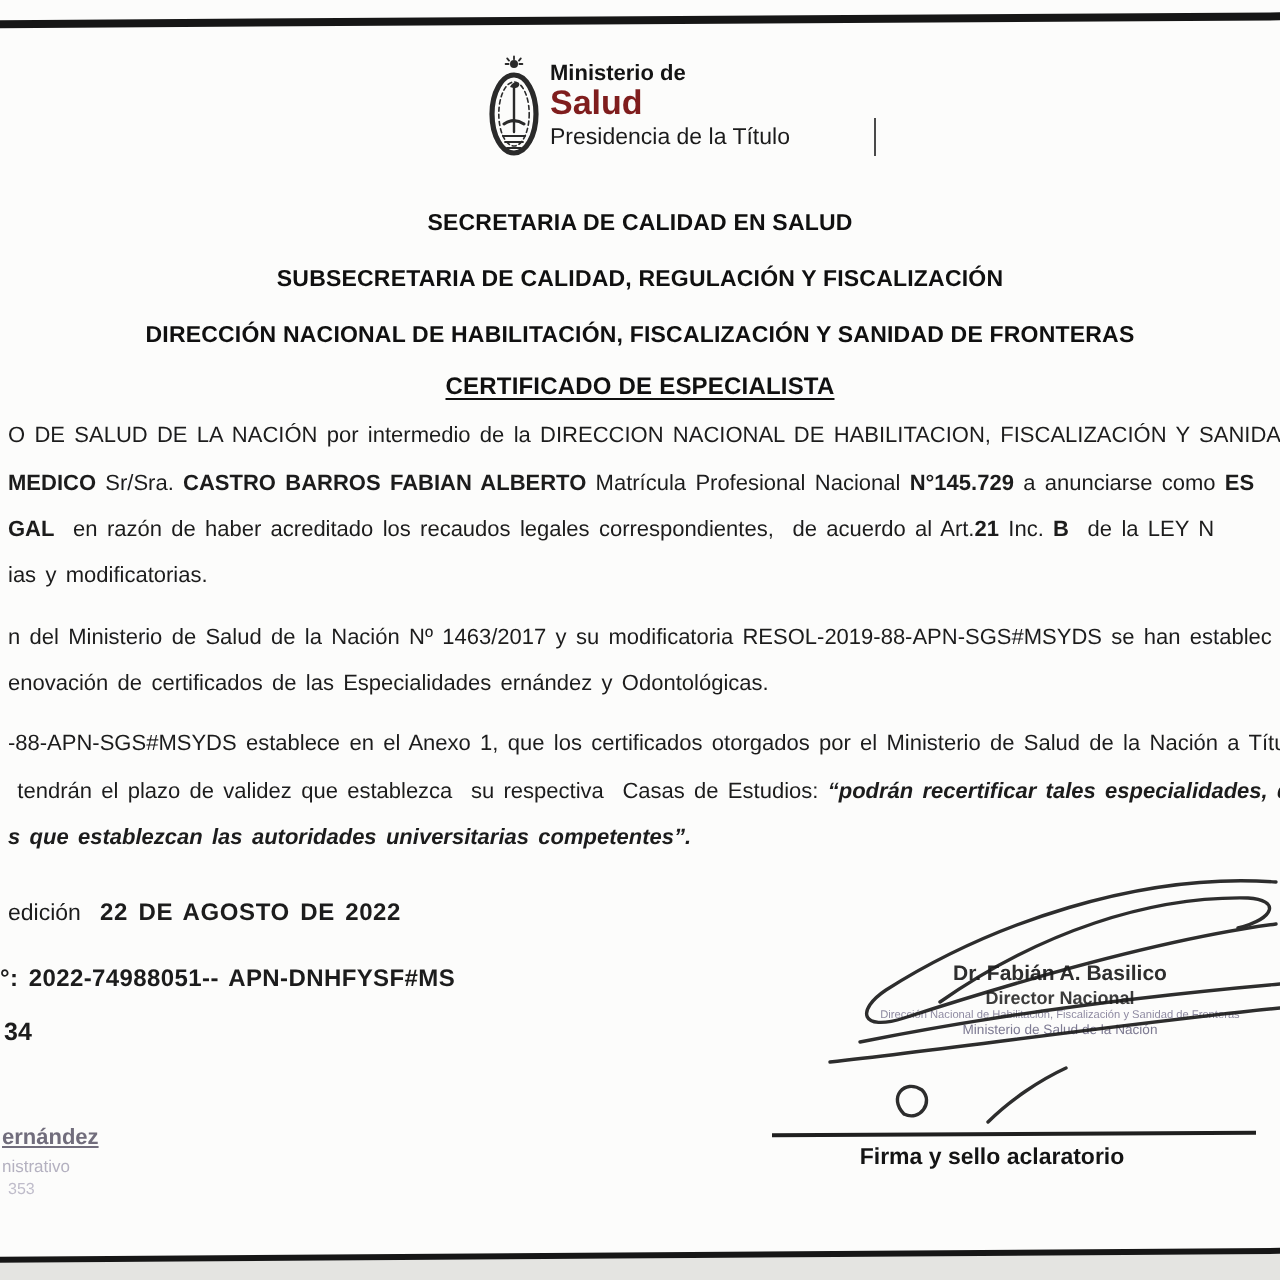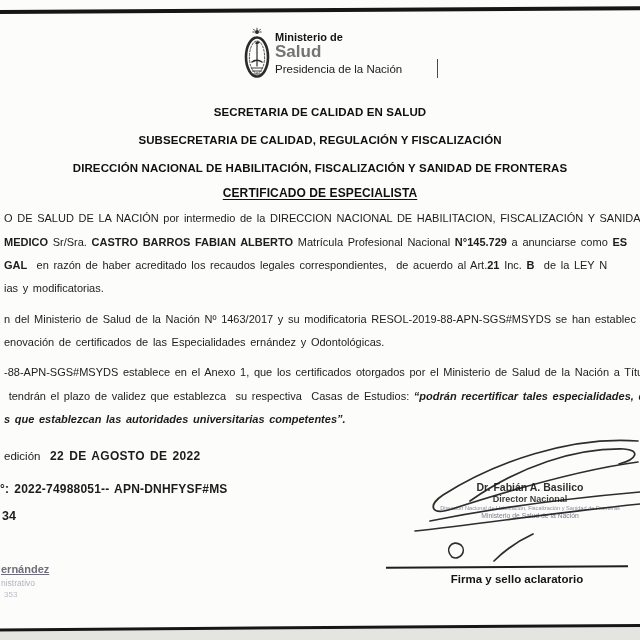--- a/index.html
+++ b/index.html
@@ -6,21 +6,21 @@
   .page{position:relative;width:640px;height:640px;background:#fcfcfb;overflow:hidden;
         font-family:"Liberation Sans",sans-serif;color:#1e1e1e;padding-left:43px;}
   .rule{position:absolute;background:#161616;}
   .rule-top{left:-4px;right:-4px;top:8px;height:3.5px;transform:rotate(-0.35deg);}
   .rule-bottom{left:-4px;right:-4px;top:626px;height:2.6px;transform:rotate(-0.4deg);}
   .bottom-strip{position:absolute;left:-4px;right:-4px;top:629px;height:14px;background:#e4e4e1;transform:rotate(-0.4deg);}
 
   
   .arms{position:absolute;left:244px;top:27px;}
   .logo-top{position:absolute;left:275px;top:31px;font-size:11px;font-weight:bold;color:#141414;}
-  .logo-name{position:absolute;left:275px;top:42px;font-size:17px;font-weight:bold;color:#737373;}
+  .logo-name{position:absolute;left:275px;top:42px;font-size:17px;font-weight:bold;color:#7f1d1d;}
   .logo-sub{position:absolute;left:275px;top:63px;font-size:11.5px;color:#1b1b1b;}
   .logo-bar{position:absolute;left:437px;top:59px;width:1.3px;height:19px;background:#4a4a4a;}
 
   
   .hdr{position:absolute;left:0;width:640px;text-align:center;font-weight:bold;color:#101010;
        font-size:11.5px;letter-spacing:.1px;}
   .hdr1{top:106px;} .hdr2{top:134px;} .hdr3{top:162px;}
   .doc-title{top:186px;font-size:12px;text-decoration:underline;text-underline-offset:2px;}
 
   
@@ -36,21 +36,21 @@
   .num-line{top:509px;left:2px;font-weight:bold;font-size:12.5px;}
 
   
   .sig-svg{position:absolute;left:0;top:0;pointer-events:none;}
   .stamp{position:absolute;left:415px;top:481px;width:230px;text-align:center;line-height:1.25;}
   .stamp-name{font-size:10.5px;font-weight:bold;color:#2e2e2e;}
   .stamp-role{font-size:9px;font-weight:bold;color:#3c3c3c;}
   .stamp-office{font-size:5.6px;color:#8f8ba2;white-space:nowrap;}
   .stamp-org{font-size:6.8px;color:#7d7a92;}
   .sig-rule{position:absolute;left:386px;top:566px;width:242px;height:1.8px;background:#1f1f1f;transform:rotate(-0.3deg);}
-  .sig-label{position:absolute;left:396px;top:573px;width:242px;text-align:center;
+  .sig-label{position:absolute;left:375px;top:573px;width:242px;text-align:center;
              font-size:11.5px;font-weight:bold;color:#141414;}
 
   
   .clerk{position:absolute;left:1px;top:563px;line-height:1.2;}
   .clerk-1{font-size:11px;font-weight:bold;color:#716d7c;text-decoration:underline;}
   .clerk-2{font-size:8.5px;color:#b4b1c0;margin-top:2px;}
   .clerk-3{font-size:8px;color:#bfbcca;margin-top:2px;margin-left:3px;}
 </style>
 </head>
 <body>
@@ -66,21 +66,21 @@
       <ellipse cx="13" cy="30" rx="11" ry="19.5" stroke-width="2.6"></ellipse>
       <ellipse cx="13" cy="30" rx="7.6" ry="16" stroke-width="0.8" stroke-dasharray="2 1.6"></ellipse>
       <line x1="13" y1="16.5" x2="13" y2="39" stroke-width="1.2"></line>
       <path d="M11 16.5 q1.8 -3.8 4.8 -1.2 q-1 2.8 -4.8 1.2" fill="#2a2a2a" stroke="none"></path>
       <path d="M8 35 q5 -3.4 10 0" stroke-width="1.5"></path>
       <path d="M7.5 41 h11 M8.5 44 h9 M9.5 47 h7" stroke-width="0.9"></path>
     </g>
   </svg>
   <div class="logo-top">Ministerio de</div>
   <div class="logo-name">Salud</div>
-  <div class="logo-sub">Presidencia de la Nación</div>
+  <div class="logo-sub">Presidencia de la Título</div>
   <div class="logo-bar"></div>
 
   <div class="hdr hdr2">SUBSECRETARIA DE CALIDAD, REGULACIÓN Y FISCALIZACIÓN</div>
   <div class="hdr hdr1">SECRETARIA DE CALIDAD EN SALUD</div>
   <div class="hdr hdr3">DIRECCIÓN NACIONAL DE HABILITACIÓN, FISCALIZACIÓN Y SANIDAD DE FRONTERAS</div>
   <div class="hdr doc-title">CERTIFICADO DE ESPECIALISTA</div>
 
   <div class="line t1"><span>O DE SALUD DE LA NACIÓN por intermedio de la DIRECCION NACIONAL DE HABILITACION, FISCALIZACIÓN Y SANIDAD </span></div>
 
   <div class="line t2"><span class="b">MEDICO</span><span> Sr/Sra. </span><span class="b">CASTRO BARROS FABIAN ALBERTO</span><span> Matrícula Profesional Nacional </span><span class="b">N°145.729</span><span> a anunciarse como </span><span class="b">ES</span></div>

